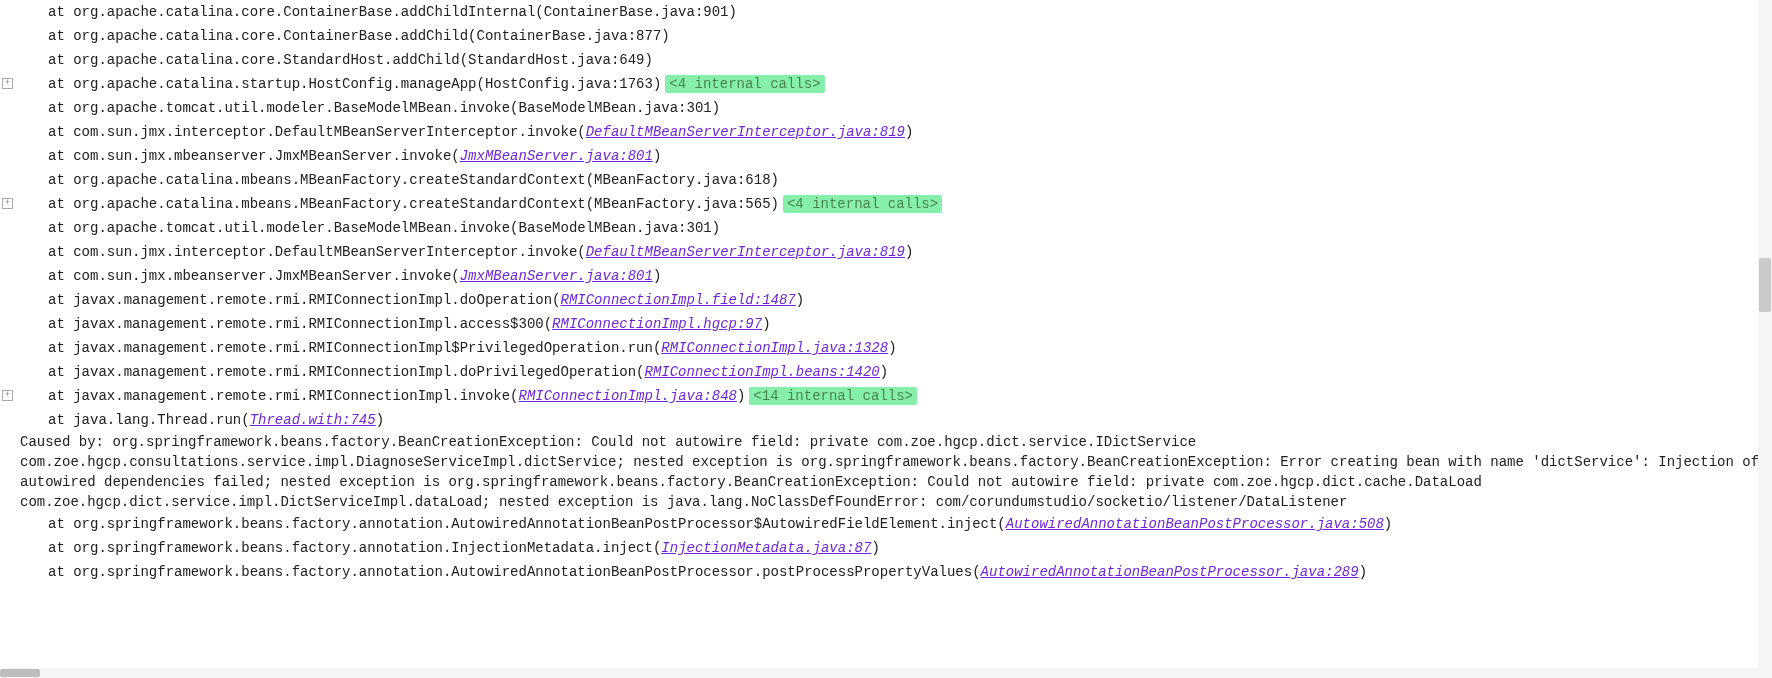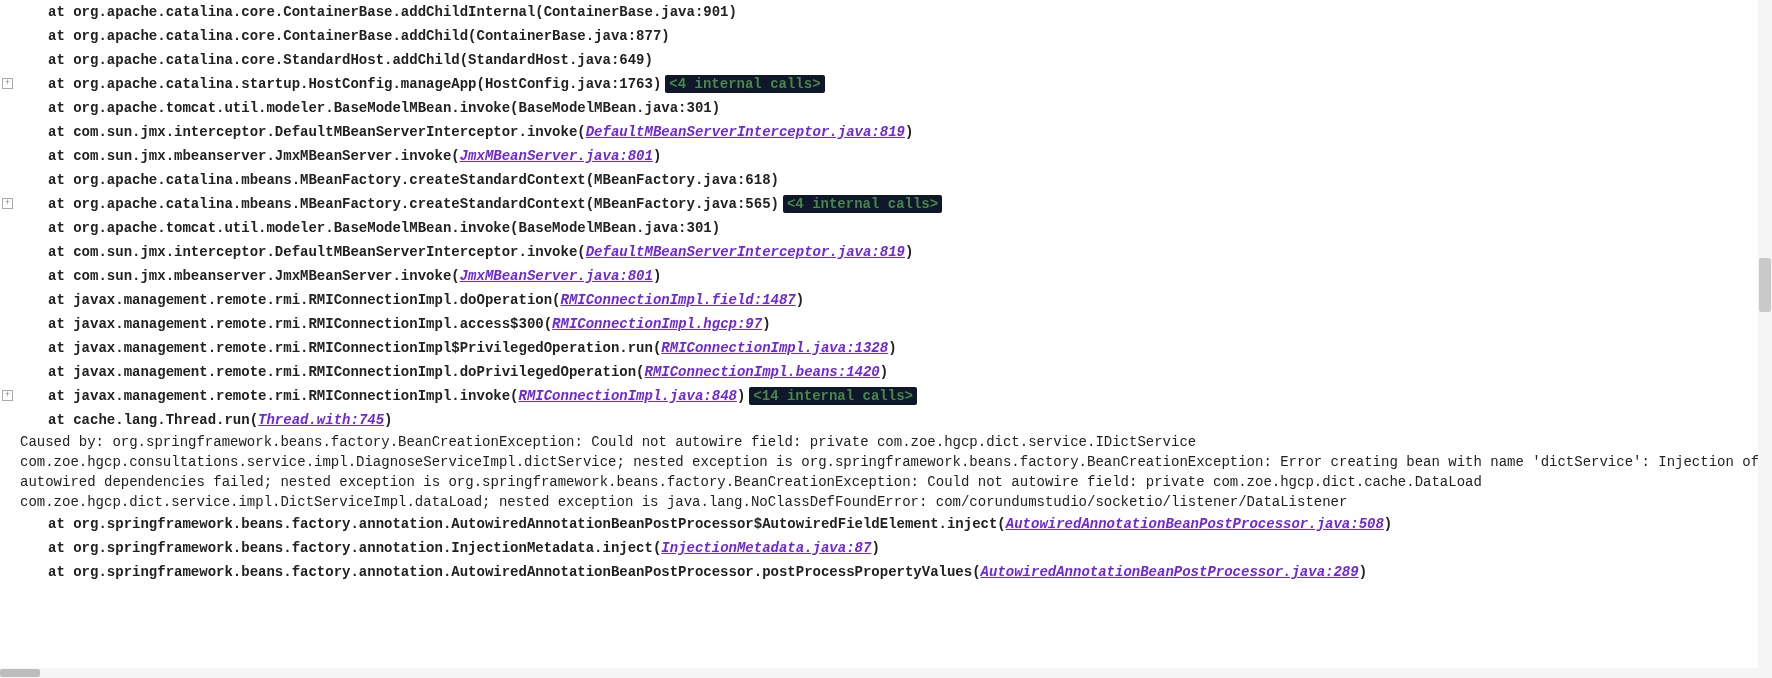--- a/index.html
+++ b/index.html
@@ -33,38 +33,37 @@
       color: #888888;
       cursor: pointer;
     }
     .gutter-icon::before { content: "+"; }
     .content {
       padding-left: 20px;
     }
     .trace-line {
       padding-left: 28px;
       height: 24px;
-      font-weight: bold;
     }
     .caused-line {
       padding-left: 0;
       white-space: normal;
       word-break: break-word;
       line-height: 20px;
     }
     .at { color: #212121; }
     .pkg { color: #212121; }
     .link {
       color: #6d28d9;
       text-decoration: underline;
       font-style: italic;
       cursor: pointer;
     }
     .internal-calls {
-      background-color: #0f172a;
+      background-color: #86efac;
       color: #49864b;
       padding: 1px 4px;
       border-radius: 2px;
       margin-left: 4px;
     }
     .stacktrace-row { display: block; }
     .scrollbar-v {
       position: fixed;
       right: 0;
       top: 0;
@@ -117,21 +116,21 @@
     <div class="trace-line stacktrace-row"><span class="at">at </span><span class="pkg">org.apache.catalina.mbeans.MBeanFactory.createStandardContext(MBeanFactory.java:618)</span></div>
     <div class="trace-line stacktrace-row"><span class="at">at </span><span class="pkg">org.apache.catalina.mbeans.MBeanFactory.createStandardContext(MBeanFactory.java:565)</span><span class="internal-calls">&lt;4 internal calls&gt;</span></div>
     <div class="trace-line stacktrace-row"><span class="at">at </span><span class="pkg">org.apache.tomcat.util.modeler.BaseModelMBean.invoke(BaseModelMBean.java:301)</span></div>
     <div class="trace-line stacktrace-row"><span class="at">at </span><span class="pkg">com.sun.jmx.interceptor.DefaultMBeanServerInterceptor.invoke(</span><span class="link">DefaultMBeanServerInterceptor.java:819</span><span class="pkg">)</span></div>
     <div class="trace-line stacktrace-row"><span class="at">at </span><span class="pkg">com.sun.jmx.mbeanserver.JmxMBeanServer.invoke(</span><span class="link">JmxMBeanServer.java:801</span><span class="pkg">)</span></div>
     <div class="trace-line stacktrace-row"><span class="at">at </span><span class="pkg">javax.management.remote.rmi.RMIConnectionImpl.doOperation(</span><span class="link">RMIConnectionImpl.field:1487</span><span class="pkg">)</span></div>
     <div class="trace-line stacktrace-row"><span class="at">at </span><span class="pkg">javax.management.remote.rmi.RMIConnectionImpl.access$300(</span><span class="link">RMIConnectionImpl.hgcp:97</span><span class="pkg">)</span></div>
     <div class="trace-line stacktrace-row"><span class="at">at </span><span class="pkg">javax.management.remote.rmi.RMIConnectionImpl$PrivilegedOperation.run(</span><span class="link">RMIConnectionImpl.java:1328</span><span class="pkg">)</span></div>
     <div class="trace-line stacktrace-row"><span class="at">at </span><span class="pkg">javax.management.remote.rmi.RMIConnectionImpl.doPrivilegedOperation(</span><span class="link">RMIConnectionImpl.beans:1420</span><span class="pkg">)</span></div>
     <div class="trace-line stacktrace-row"><span class="at">at </span><span class="pkg">javax.management.remote.rmi.RMIConnectionImpl.invoke(</span><span class="link">RMIConnectionImpl.java:848</span><span class="pkg">)</span><span class="internal-calls">&lt;14 internal calls&gt;</span></div>
-    <div class="trace-line stacktrace-row"><span class="at">at </span><span class="pkg">cache.lang.Thread.run(</span><span class="link">Thread.with:745</span><span class="pkg">)</span></div>
+    <div class="trace-line stacktrace-row"><span class="at">at </span><span class="pkg">java.lang.Thread.run(</span><span class="link">Thread.with:745</span><span class="pkg">)</span></div>
     <div class="caused-line stacktrace-row"><span>Caused by: org.springframework.beans.factory.BeanCreationException: Could not autowire field: private com.zoe.hgcp.dict.service.IDictService com.zoe.hgcp.consultations.service.impl.DiagnoseServiceImpl.dictService; nested exception is org.springframework.beans.factory.BeanCreationException: Error creating bean with name 'dictService': Injection of autowired dependencies failed; nested exception is org.springframework.beans.factory.BeanCreationException: Could not autowire field: private com.zoe.hgcp.dict.cache.DataLoad com.zoe.hgcp.dict.service.impl.DictServiceImpl.dataLoad; nested exception is java.lang.NoClassDefFoundError: com/corundumstudio/socketio/listener/DataListener</span></div>
     <div class="trace-line stacktrace-row"><span class="at">at </span><span class="pkg">org.springframework.beans.factory.annotation.AutowiredAnnotationBeanPostProcessor$AutowiredFieldElement.inject(</span><span class="link">AutowiredAnnotationBeanPostProcessor.java:508</span><span class="pkg">)</span></div>
     <div class="trace-line stacktrace-row"><span class="at">at </span><span class="pkg">org.springframework.beans.factory.annotation.InjectionMetadata.inject(</span><span class="link">InjectionMetadata.java:87</span><span class="pkg">)</span></div>
     <div class="trace-line stacktrace-row"><span class="at">at </span><span class="pkg">org.springframework.beans.factory.annotation.AutowiredAnnotationBeanPostProcessor.postProcessPropertyValues(</span><span class="link">AutowiredAnnotationBeanPostProcessor.java:289</span><span class="pkg">)</span></div>
   </div>
 
 <div class="scrollbar-v">
   <div class="scrollbar-thumb" id="vthumb" style="top: 38%; height: 8%;"></div>
 </div>
 <div class="scrollbar-h">

